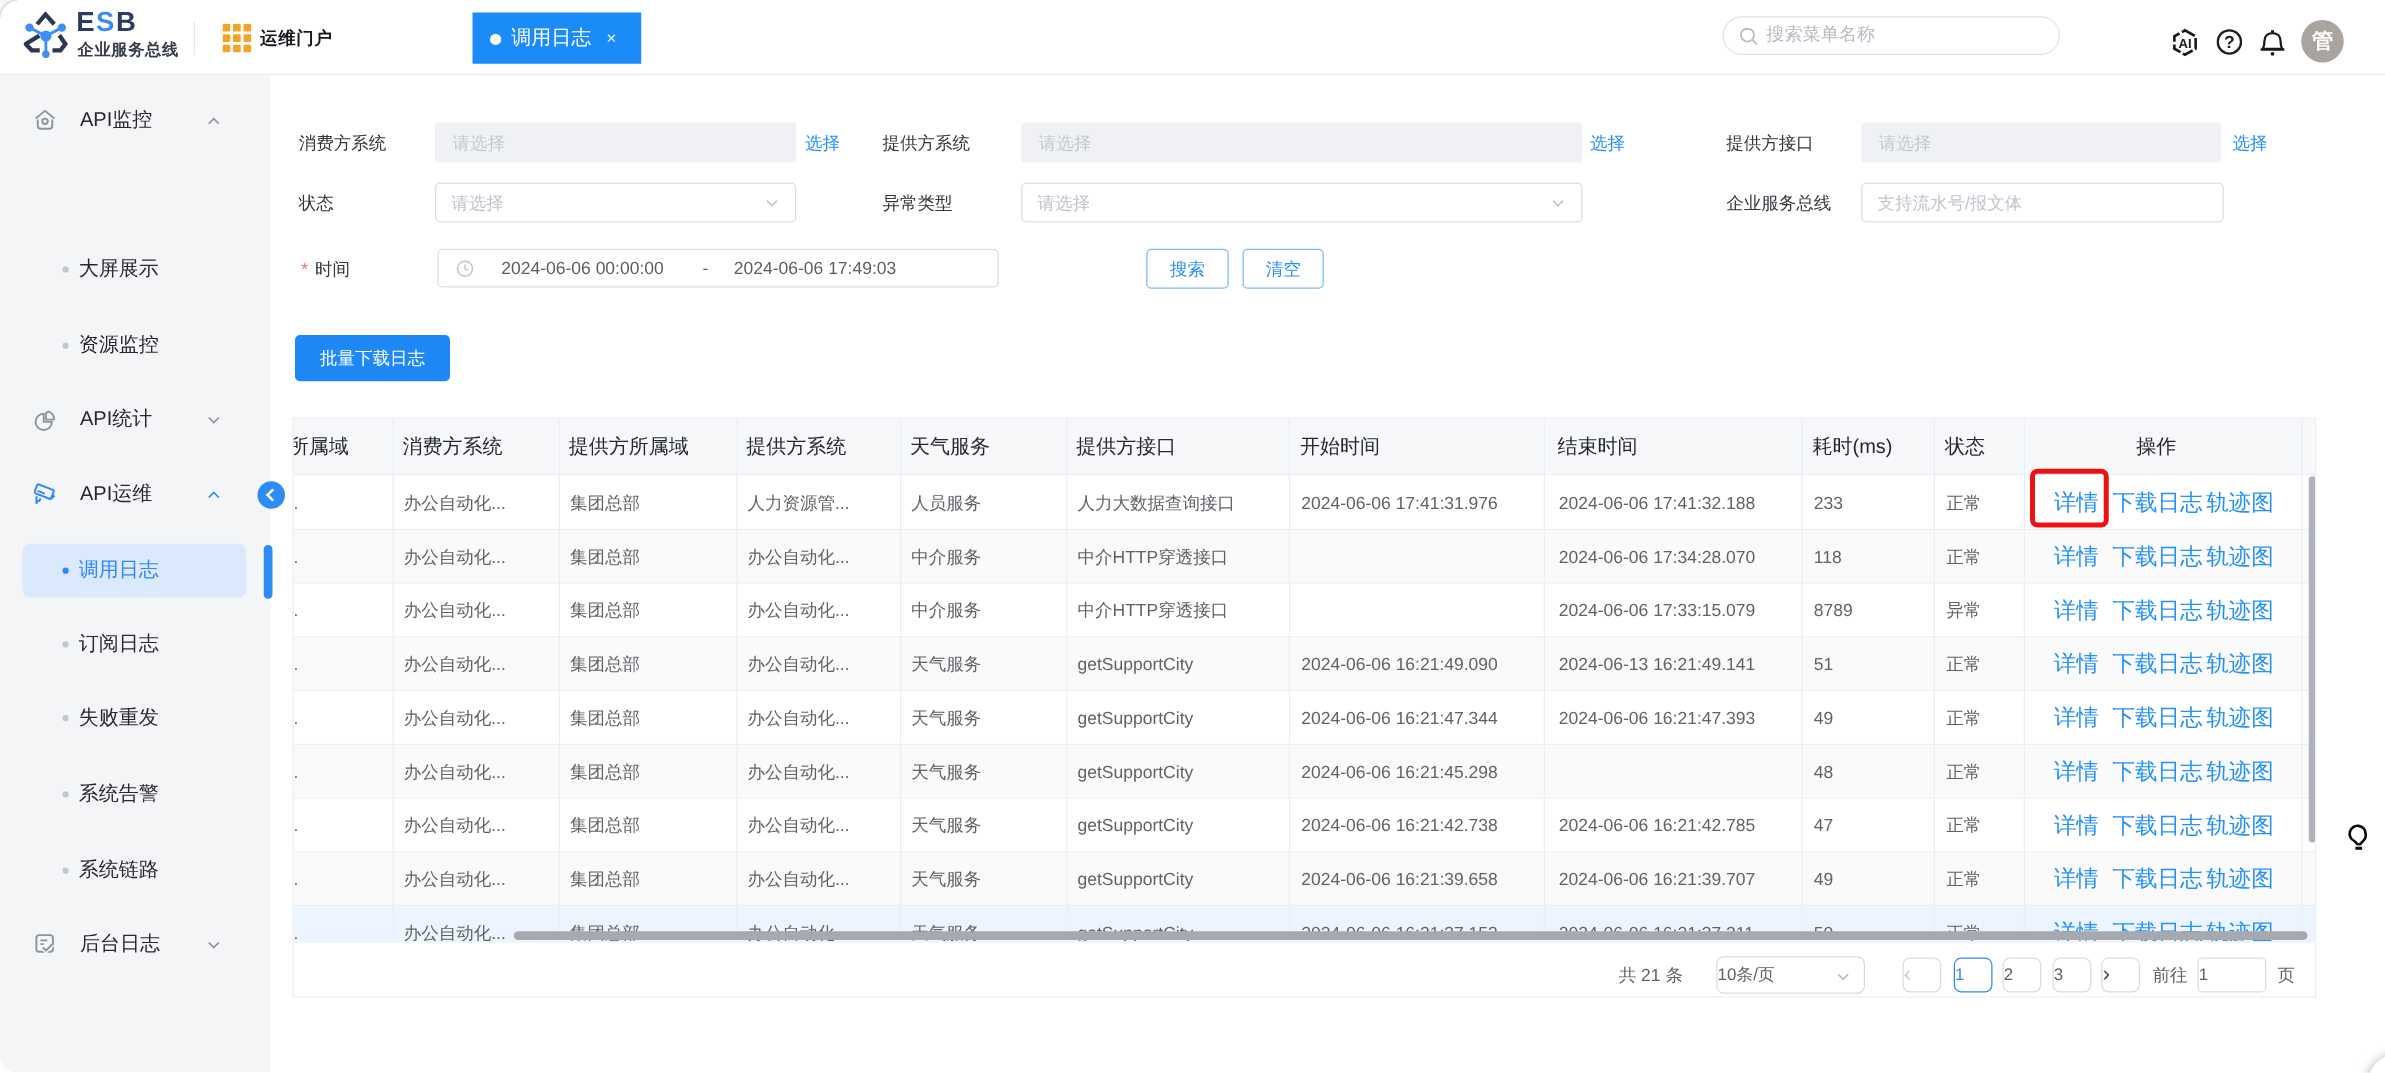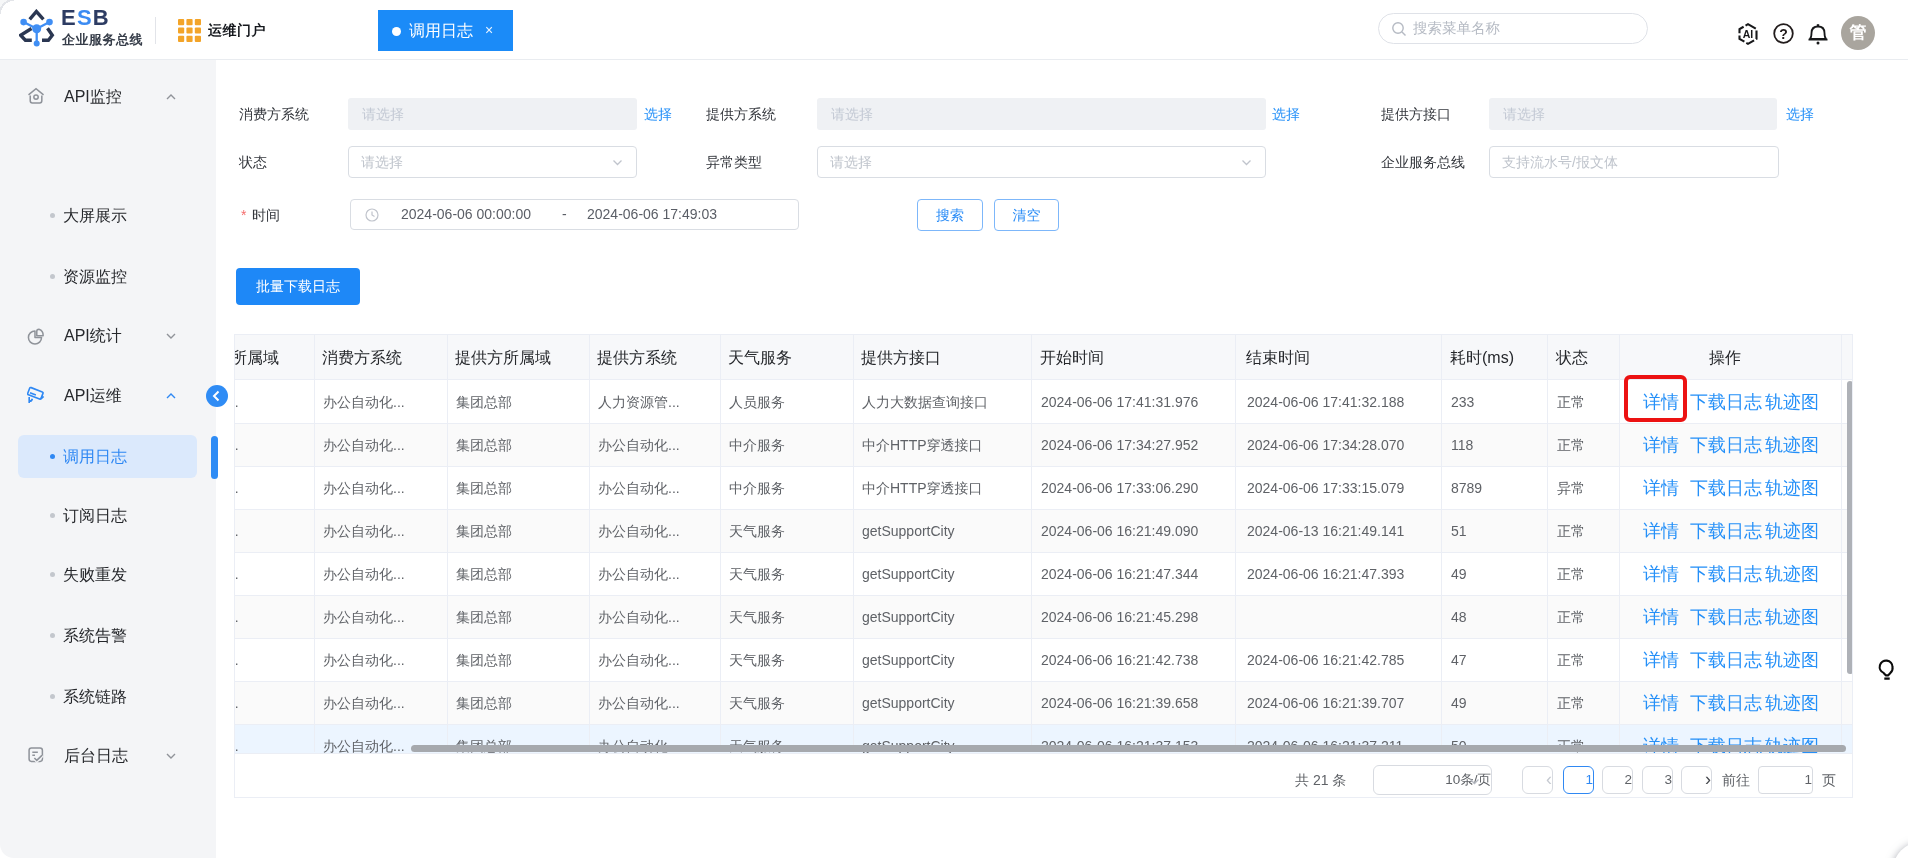--- a/index.html
+++ b/index.html
@@ -46,21 +46,21 @@
 #thead{position:absolute;left:0;top:0;width:1617px;height:45px;background:#f7f8fa;border-bottom:1px solid #ebeef5}
 .th{position:absolute;top:0;line-height:45px;font-size:16px;color:#26282c;font-weight:400}
 .tr{position:absolute;left:0;width:1617px;border-bottom:1px solid #ebeef5}
 .td{position:absolute;top:0;line-height:42px;font-size:14px;color:#5f6267;white-space:nowrap}
 .tlink{position:absolute;top:0;line-height:42px;font-size:18px;color:#2590f8;white-space:nowrap}
 .vline{position:absolute;top:0;width:1px;height:417px;background:#ebeef5}
 #vscroll{position:absolute;left:1612px;top:46px;width:6px;height:293px;background:#aeb1b7;border-radius:3px}
 #hscroll{position:absolute;left:176px;top:409.5px;width:1435px;height:7px;background:#a6a9ae;border-radius:3.5px}
 #redbox{position:absolute;left:1389px;top:40px;width:63px;height:47px;border:4px solid #ec1212;border-radius:6px;z-index:3}
 #tfoot{position:absolute;left:0;top:417.5px;width:1617px;height:46px;background:#fff;border-top:1px solid #ebeef5}
-.pgbox{position:absolute;top:12.5px;height:28px;border:1px solid #d8dbe1;border-radius:6px;background:#fff;text-align:right;font-size:13.5px;color:#5f6267;line-height:26px}
+.pgbox{position:absolute;top:12.5px;height:28px;border:1px solid #d8dbe1;border-radius:6px;background:#fff;text-align:left;font-size:13.5px;color:#5f6267;line-height:26px}
 
 .ftxt{position:absolute;top:12.5px;line-height:28px;font-size:14px;color:#5f6267}
 #bulb{position:absolute;left:1878px;top:659px;width:18px;height:22px;z-index:7}
 </style>
 </head>
 <body>
 
 <div id="topbar">
   <svg class="abs" style="left:19px;top:9px" width="40" height="42" viewBox="0 0 40 42">
     <g fill="none" stroke="#2b3752" stroke-width="3.4" stroke-linejoin="miter">
@@ -282,36 +282,34 @@
 <span class="tlink" style="left:1455px">下载日志</span>
 <span class="tlink" style="left:1530px">轨迹图</span>
 </div>
 <div class="tr" style="top:88.5px;height:43px;background:#fafafa">
 <span class="td" style="left:-78px">办公自动化...</span>
 <span class="td" style="left:88px">办公自动化...</span>
 <span class="td" style="left:221px">集团总部</span>
 <span class="td" style="left:363px">办公自动化...</span>
 <span class="td" style="left:494px">中介服务</span>
 <span class="td" style="left:627px">中介HTTP穿透接口</span>
-<span class="td" style="left:806px">2024-06-06 17:34:27.952</span>
 <span class="td" style="left:1012px">2024-06-06 17:34:28.070</span>
 <span class="td" style="left:1216px">118</span>
 <span class="td" style="left:1322px">正常</span>
 <span class="tlink" style="left:1408px">详情</span>
 <span class="tlink" style="left:1455px">下载日志</span>
 <span class="tlink" style="left:1530px">轨迹图</span>
 </div>
 <div class="tr" style="top:131.5px;height:43px;background:#ffffff">
 <span class="td" style="left:-78px">办公自动化...</span>
 <span class="td" style="left:88px">办公自动化...</span>
 <span class="td" style="left:221px">集团总部</span>
 <span class="td" style="left:363px">办公自动化...</span>
 <span class="td" style="left:494px">中介服务</span>
 <span class="td" style="left:627px">中介HTTP穿透接口</span>
-<span class="td" style="left:806px">2024-06-06 17:33:06.290</span>
 <span class="td" style="left:1012px">2024-06-06 17:33:15.079</span>
 <span class="td" style="left:1216px">8789</span>
 <span class="td" style="left:1322px">异常</span>
 <span class="tlink" style="left:1408px">详情</span>
 <span class="tlink" style="left:1455px">下载日志</span>
 <span class="tlink" style="left:1530px">轨迹图</span>
 </div>
 <div class="tr" style="top:174.5px;height:43px;background:#fafafa">
 <span class="td" style="left:-78px">办公自动化...</span>
 <span class="td" style="left:88px">办公自动化...</span>

